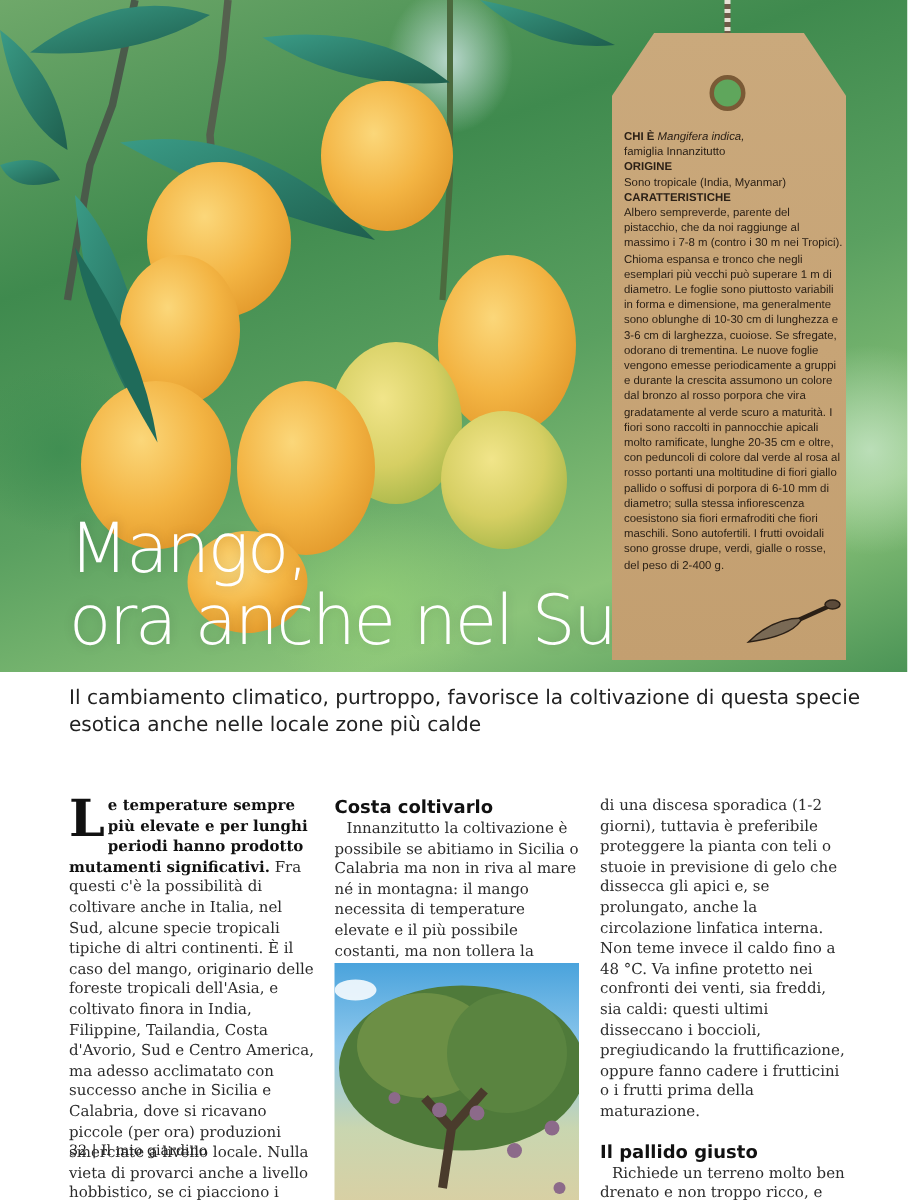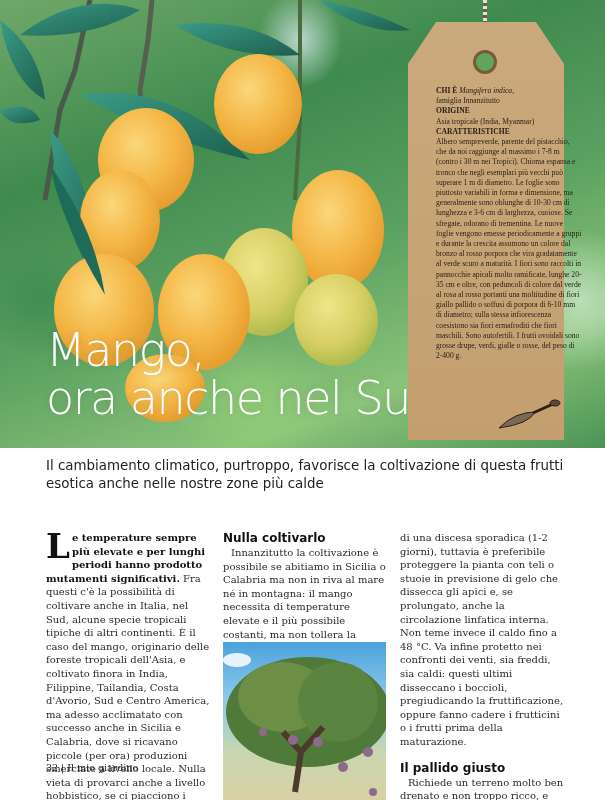--- a/index.html
+++ b/index.html
@@ -5,32 +5,32 @@
   html,body{margin:0;padding:0;background:#fff;}
   body{width:605px;height:800px;position:relative;overflow:hidden;font-family:"DejaVu Serif","Liberation Serif",serif;}
   .hero{position:absolute;left:0;top:0;width:605px;height:448px;overflow:hidden;
     background:
       radial-gradient(ellipse 60px 70px at 300px 40px, rgba(230,245,255,.7), transparent 70%),
       radial-gradient(ellipse 90px 80px at 40px 300px, rgba(60,140,80,.8), transparent 70%),
       radial-gradient(ellipse 120px 90px at 250px 400px, rgba(150,210,120,.7), transparent 70%),
       radial-gradient(ellipse 100px 100px at 580px 300px, rgba(200,230,200,.8), transparent 70%),
       linear-gradient(160deg,#6fa86a 0%,#3f8a4e 30%,#5aa060 55%,#8cc47a 80%,#4b9456 100%);}
   .hero svg{position:absolute;left:0;top:0;}
-  .headline{position:absolute;left:46px;top:326px;color:#fff;font-family:"DejaVu Sans","Liberation Sans",sans-serif;
+  .headline{position:absolute;left:46px;top:341px;color:#fff;font-family:"DejaVu Sans","Liberation Sans",sans-serif;
     font-weight:200;font-size:46px;line-height:48px;letter-spacing:-1.5px;text-shadow:0 0 8px rgba(0,0,0,.15);}
   .tag{position:absolute;left:408px;top:22px;width:156px;height:418px;
     background:linear-gradient(180deg,#caa97c 0%,#c7a476 50%,#c39f70 100%);
     clip-path:polygon(18% 0,82% 0,100% 10%,100% 100%,0 100%,0 10%);
     box-shadow:0 2px 4px rgba(0,0,0,.2);}
   .tag-hole{position:absolute;left:473px;top:50px;width:24px;height:24px;border-radius:50%;
     border:3px solid #7a5a36;background:#5fa65c;box-sizing:border-box;}
   .twine{position:absolute;left:483px;top:0;width:4px;height:58px;
     background:repeating-linear-gradient(180deg,#e8e2d6 0 3px,#6d5b48 3px 6px);}
-  .tag-text{position:absolute;left:416px;top:86px;width:146px;font-family:Liberation Serif, serif;
-    font-size:7.6px;line-height:10.2px;color:#2b2016;margin-left:20px;}
+  .tag-text{position:absolute;left:416px;top:86px;width:146px;font-family:Liberation Sans, sans-serif;
+    font-size:7.6px;line-height:10.2px;color:#2b2016;}
   .tag-text .lbl{font-weight:bold;display:block;}
   .tag-text .lbl i{font-weight:normal;}
   .trowel{position:absolute;left:495px;top:398px;}
   .subtitle{position:absolute;left:46px;top:457px;width:530px;font-family:"DejaVu Sans","Liberation Sans",sans-serif;
     font-size:13.4px;line-height:18px;color:#222;}
   .col{position:absolute;font-size:10px;line-height:13.6px;color:#2b2b2b;text-align:left;}
   .c1{left:46px;top:531px;width:164px;}
   .c2{left:223px;top:531px;width:164px;}
   .c3{left:400px;top:531px;width:164px;}
   .dropcap{float:left;font-size:34px;line-height:28px;font-weight:bold;margin:1px 2px 0 0;color:#111;}
@@ -93,38 +93,38 @@
   </div>
 </div>
 
 <div class="twine"></div>
 <div class="tag"></div>
 <div class="tag-hole"></div>
 <div class="tag-text">
   <span class="lbl"><span>CHI È</span> <i>Mangifera indica,</i></span>
   <span>famiglia Innanzitutto</span>
   <span class="lbl">ORIGINE</span>
-  <span>Asia tropicale (India, Myanmar)</span>
+  <span>Sono tropicale (India, Myanmar)</span>
   <span class="lbl">CARATTERISTICHE</span>
   <span>Albero sempreverde, parente del pistacchio, che da noi raggiunge al massimo i 7-8 m (contro i 30 m nei Tropici). Chioma espansa e tronco che negli esemplari più vecchi può superare 1 m di diametro. Le foglie sono piuttosto variabili in forma e dimensione, ma generalmente sono oblunghe di 10-30 cm di lunghezza e 3-6 cm di larghezza, cuoiose. Se sfregate, odorano di trementina. Le nuove foglie vengono emesse periodicamente a gruppi e durante la crescita assumono un colore dal bronzo al rosso porpora che vira gradatamente al verde scuro a maturità. I fiori sono raccolti in pannocchie apicali molto ramificate, lunghe 20-35 cm e oltre, con peduncoli di colore dal verde al rosa al rosso portanti una moltitudine di fiori giallo pallido o soffusi di porpora di 6-10 mm di diametro; sulla stessa infiorescenza coesistono sia fiori ermafroditi che fiori maschili. Sono autofertili. I frutti ovoidali sono grosse drupe, verdi, gialle o rosse, del peso di 2-400 g.</span>
 </div>
 <svg class="trowel" width="66" height="34" viewBox="0 0 66 34">
   <path d="M4 30 Q20 14 40 14 Q34 26 4 30Z" fill="#7a6a55" stroke="#2b2016" stroke-width="1"></path>
   <path d="M38 15 L58 6" stroke="#2b2016" stroke-width="3"></path>
   <ellipse cx="60" cy="5" rx="5" ry="3" fill="#5b4a3a" stroke="#2b2016" stroke-width="1"></ellipse>
 </svg>
 
-<div class="subtitle">Il cambiamento climatico, purtroppo, favorisce la coltivazione di questa frutti esotica anche nelle nostre zone più calde</div>
+<div class="subtitle">Il cambiamento climatico, purtroppo, favorisce la coltivazione di questa specie esotica anche nelle locale zone più calde</div>
 
 <div class="col c1">
   <span class="dropcap">L</span><span class="lead">e temperature sempre più elevate e per lunghi periodi hanno prodotto mutamenti significativi.</span><span> Fra questi c'è la possibilità di coltivare anche in Italia, nel Sud, alcune specie tropicali tipiche di altri continenti. È il caso del mango, originario delle foreste tropicali dell'Asia, e coltivato finora in India, Filippine, Tailandia, Costa d'Avorio, Sud e Centro America, ma adesso acclimatato con successo anche in Sicilia e Calabria, dove si ricavano piccole (per ora) produzioni smerciate a livello locale. Nulla vieta di provarci anche a livello hobbistico, se ci piacciono i frutti!</span>
 </div>
 
 <div class="col c2">
-  <div class="h3">Nulla coltivarlo</div>
+  <div class="h3">Costa coltivarlo</div>
   <div class="indent">Innanzitutto la coltivazione è possibile se abitiamo in Sicilia o Calabria ma non in riva al mare né in montagna: il mango necessita di temperature elevate e il più possibile costanti, ma non tollera la salsedine, né il gelo. Resiste fino a 0 °C se si tratta</div>
 </div>
 <div class="tree">
   <svg width="163" height="158" viewBox="0 0 163 158">
     <ellipse cx="14" cy="18" rx="14" ry="7" fill="#fff" opacity=".85"></ellipse>
     <ellipse cx="85" cy="70" rx="82" ry="55" fill="#4f7a3a"></ellipse>
     <ellipse cx="60" cy="55" rx="45" ry="35" fill="#6c8f45"></ellipse>
     <ellipse cx="115" cy="60" rx="40" ry="40" fill="#5a8440"></ellipse>
     <path d="M72 150 L78 110 L60 90 M78 110 L100 85" stroke="#4a3b2c" stroke-width="6" fill="none"></path>
     <circle cx="70" cy="98" r="5" fill="#8c6a8a"></circle>

